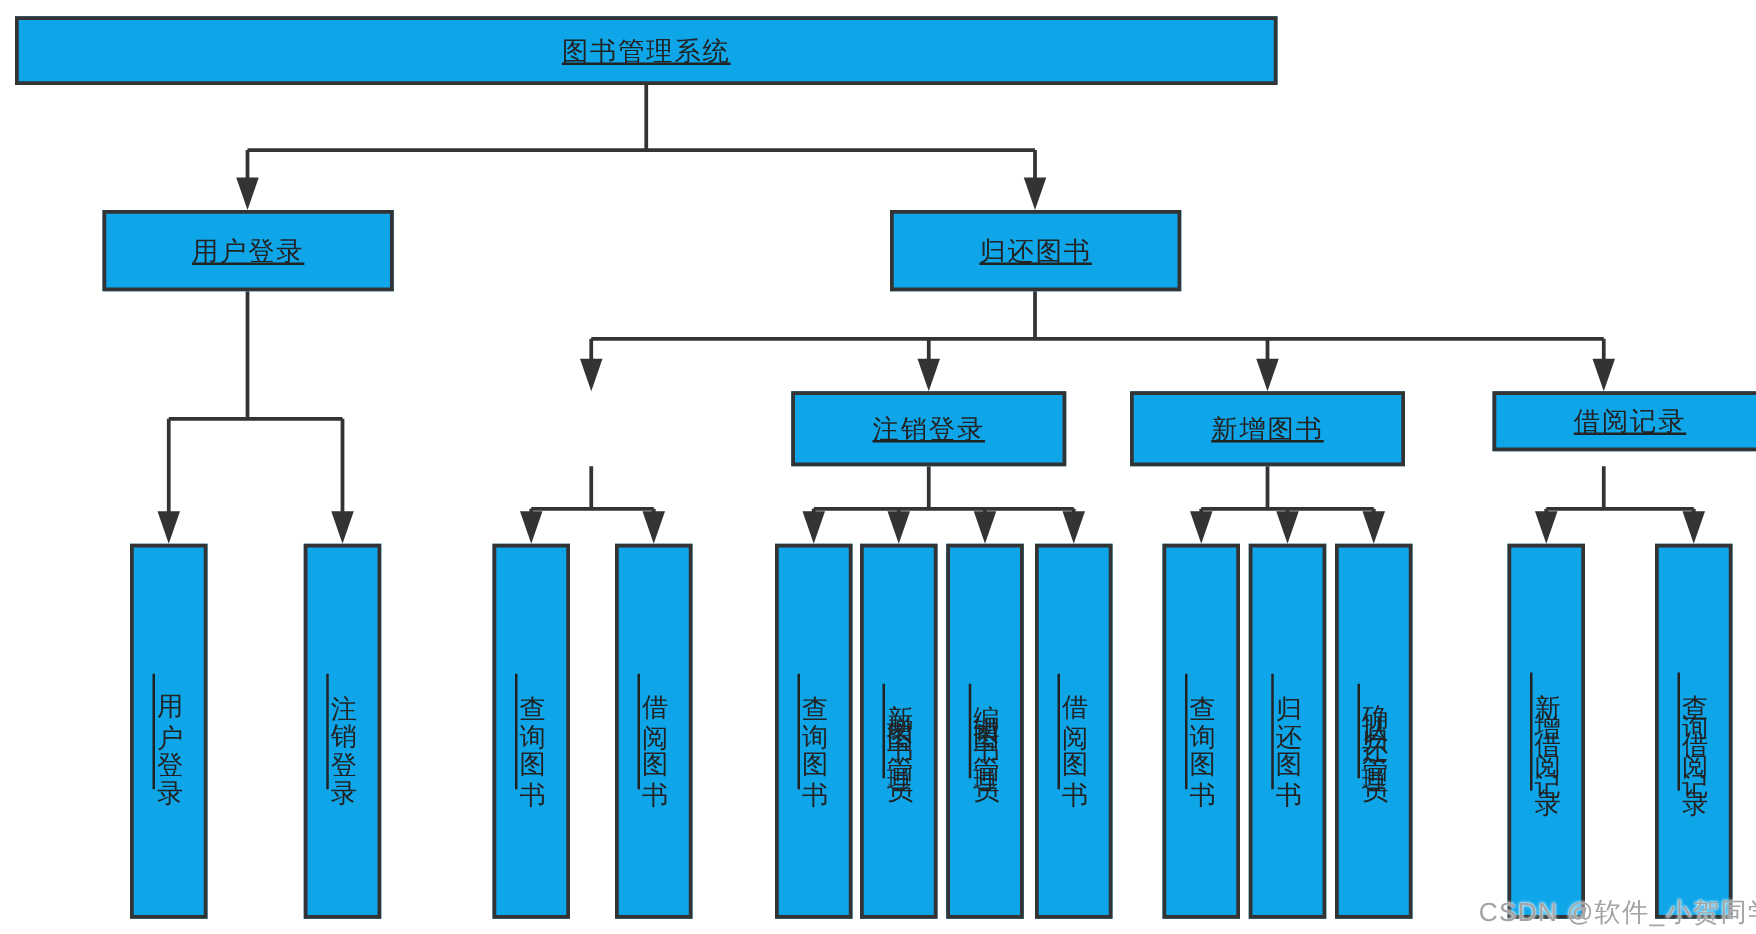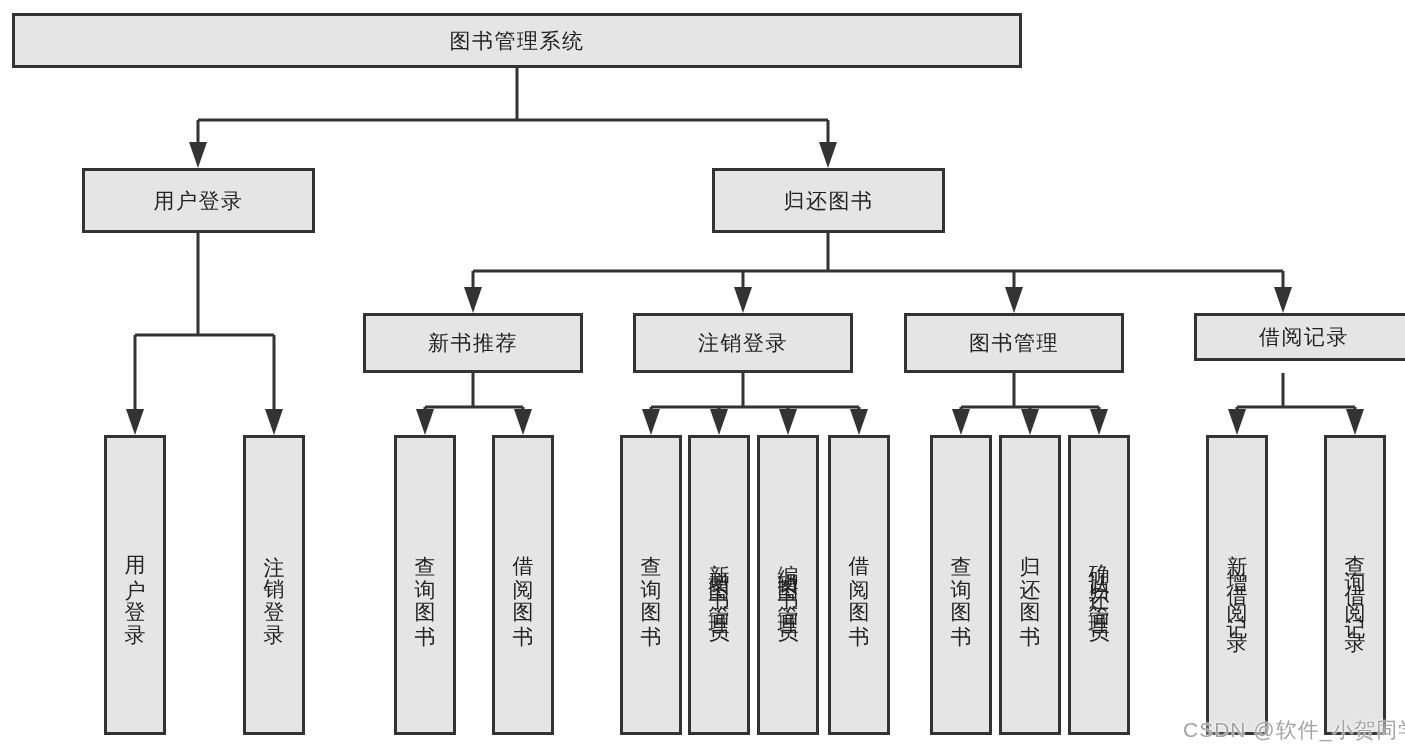--- a/index.html
+++ b/index.html
@@ -10,27 +10,28 @@
     font-family:"Liberation Sans","DejaVu Sans",sans-serif;
     overflow:hidden;
   }
   #connectors{
     position:absolute;left:0;top:0;width:1405px;height:747px;
     pointer-events:none;
   }
   .box{
     position:absolute;
     box-sizing:border-box;
-    background:#e5e5e5;
+    background:#0ea5e9;
     border:3px solid #333333;
     color:#222222;
     display:flex;
     align-items:center;
     justify-content:center;
     text-align:center;
+    text-decoration:underline;
   }
   .hbox{
     font-size:21px;
     letter-spacing:1.5px;
   }
   .vbox{
     top:435px;
     width:62px;
     height:300px;
     font-size:21px;
@@ -83,23 +84,22 @@
       <path d="M1283 373 V407 M1237 407 H1355 M1237 407 V412 M1355 407 V412" fill="none" stroke="#333333" stroke-width="3"></path>
       <polygon points="1228,409 1246,409 1237,435" fill="#333333"></polygon>
       <polygon points="1346,409 1364,409 1355,435" fill="#333333"></polygon>
     </svg>
 
   <div class="box hbox" style="left:12px;top:13px;width:1010px;height:55px">图书管理系统</div>
 
   <div class="box hbox" style="left:82px;top:168px;width:233px;height:65px">用户登录</div>
   <div class="box hbox" style="left:712px;top:168px;width:233px;height:65px">归还图书</div>
 
-  <div class="box hbox" style="left:363px;top:313px;width:220px;height:60px">新书推荐</div>
   <div class="box hbox" style="left:633px;top:313px;width:220px;height:60px">注销登录</div>
-  <div class="box hbox" style="left:904px;top:313px;width:220px;height:60px">图书管理</div>
+  <div class="box hbox" style="left:904px;top:313px;width:220px;height:60px">新增图书</div>
   <div class="box hbox" style="left:1194px;top:313px;width:220px;height:48px">借阅记录</div>
 
   <div class="box vbox sp-wide" style="left:104px">用户登录</div>
   <div class="box vbox sp-wide" style="left:243px">注销登录</div>
 
   <div class="box vbox sp-wide" style="left:394px">查询图书</div>
   <div class="box vbox sp-wide" style="left:492px">借阅图书</div>
 
   <div class="box vbox sp-wide" style="left:620px">查询图书</div>
   <div class="box vbox sp-tight" style="left:688px">新增图书（管理员）</div>

